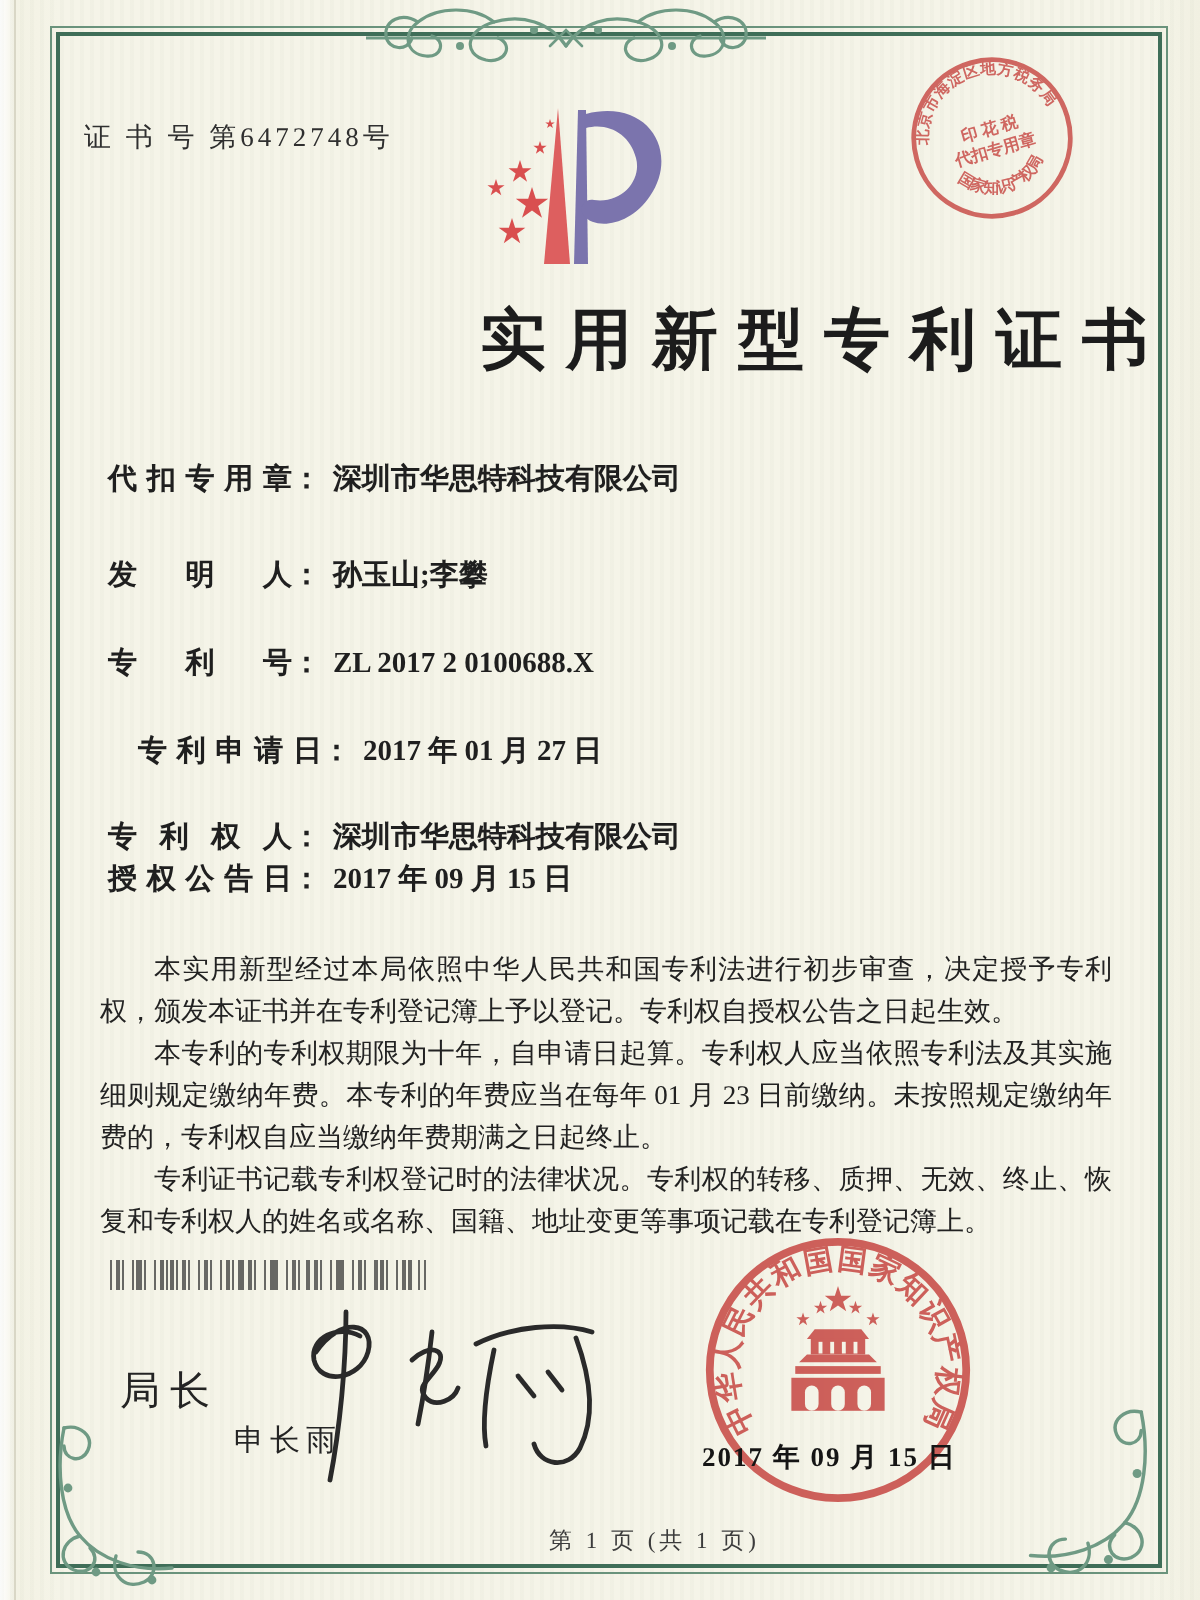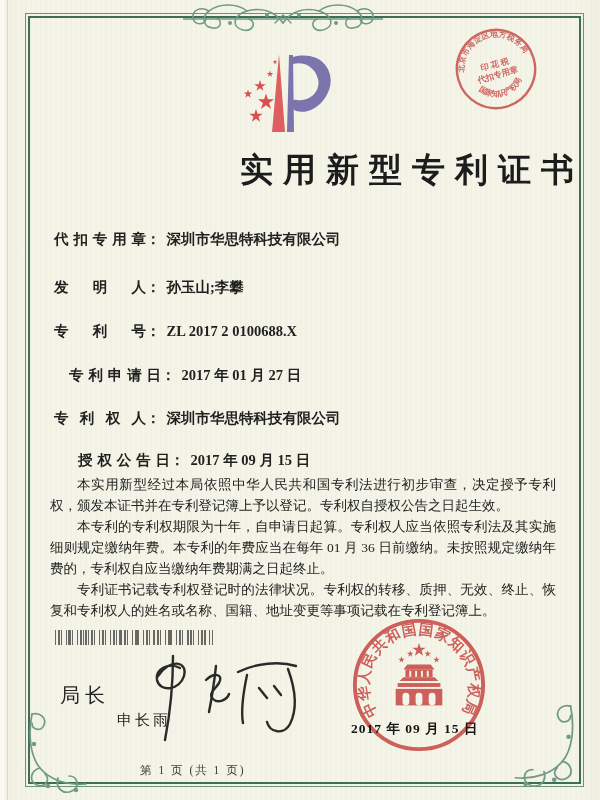--- a/index.html
+++ b/index.html
@@ -23,21 +23,21 @@
   .cert-no{position:absolute;left:42px;top:60px;font-size:13.5px;letter-spacing:2px;color:#2f2f2f;}
 
   .logo{position:absolute;left:226px;top:48px;width:112px;height:94px;}
 
   .title{position:absolute;left:25px;right:16px;top:148px;text-align:right;
          font-size:33px;font-weight:600;letter-spacing:10px;color:#1c1c1c;}
 
   .field{position:absolute;left:54px;font-size:14.5px;color:#1f1f1f;font-weight:600;white-space:nowrap;}
   .flabel{display:inline-block;width:92px;text-align:justify;text-align-last:justify;}
   .fvalue{margin-left:6px;}
-  .f1{top:230px;} .f2{top:278px;} .f3{top:322px;} .f4{top:366px;margin-left:15px;} .f5{top:409px;} .f6{top:451px;margin-left:24px;}
+  .f1{top:230px;} .f2{top:278px;} .f3{top:322px;} .f4{top:366px;margin-left:15px;} .f5{top:409px;} .f6{top:430px;}
 
   .body-text{position:absolute;left:50px;top:474px;width:506px;font-size:13.5px;line-height:21px;
              color:#222;text-align:justify;}
   .body-text p{margin:0;text-indent:2em;}
 
   .barcode{position:absolute;left:55px;top:630px;width:158px;height:15px;opacity:.75;
      background:
        repeating-linear-gradient(90deg,#3a3a3a 0 1px,transparent 1px 3px,#3a3a3a 3px 5px,transparent 5px 6px,#3a3a3a 6px 7px,transparent 7px 11px),
        repeating-linear-gradient(90deg,transparent 0 13px,#3a3a3a 13px 15px,transparent 15px 17px);}
 
@@ -46,21 +46,21 @@
   .signoff-name{position:absolute;left:73px;top:711px;font-size:15px;letter-spacing:3px;
      font-family:Liberation Sans, sans-serif;color:#242424;margin-left:44px;}
   .signature{position:absolute;left:132px;top:644px;width:176px;height:106px;}
 
   .main-seal{position:absolute;left:351px;top:617px;width:136px;height:136px;opacity:.82;}
   .tax-seal{position:absolute;left:452px;top:25px;width:88px;height:88px;opacity:.78;transform:rotate(-16deg);}
 
   .seal-date{position:absolute;left:351px;top:720px;width:140px;font-size:13.5px;font-weight:700;
              letter-spacing:1px;color:#151515;z-index:30;}
 
-  .footer{position:absolute;left:140px;top:763px;width:240px;text-align:left;
+  .footer{position:absolute;left:140px;top:763px;width:240px;text-align:right;
           font-size:11.5px;letter-spacing:2px;color:#3c3c3c;}
 </style>
 </head>
 <body>
 
 <div class="paper">
   <div class="edge-line"></div>
 
   <div class="frame">
     <div class="frame-inner"></div>
@@ -104,20 +104,21 @@
       <path d="M6,2 C2,22 4,44 14,56 C24,68 42,74 60,72"></path>
       <path d="M14,56 c-9,2 -12,13 -3,17 c8,3 14,-5 8,-11"></path>
       <path d="M32,66 c-3,10 5,17 14,13 c8,-4 6,-15 -3,-15"></path>
       <path d="M6,2 c8,-2 15,4 12,11 c-3,7 -12,5 -12,-2"></path>
       <circle cx="8" cy="32" r="2.2" fill="currentColor" stroke="none"></circle>
       <circle cx="22" cy="74" r="2.2" fill="currentColor" stroke="none"></circle>
       <circle cx="50" cy="78" r="2.2" fill="currentColor" stroke="none"></circle>
     </g>
   </svg>
 
+  <div class="cert-no">证 书 号 第6472748号</div>
 
   <svg class="logo" viewBox="0 0 112 94">
     <defs>
       <path id="star" d="M0,-10 L2.25,-3.09 L9.51,-3.09 L3.63,1.18 L5.88,8.09 L0,3.82 L-5.88,8.09 L-3.63,1.18 L-9.51,-3.09 L-2.25,-3.09 Z"></path>
     </defs>
     <polygon points="53,6 46,84 59,84" fill="#dd5f5f"></polygon>
     <polygon points="63,7 61,84 68,84 67,7" fill="#7b74ad"></polygon>
     <path d="M67,9 C98,1 114,28 99,50 C89,65 72,67 66,60 C63,56 66,51 71,52 C85,54 95,42 92,31 C89,19 78,13 67,16 Z" fill="#7b74ad"></path>
     <g fill="#d94f4f">
       <use href="#star" transform="translate(22,46) scale(0.45)"></use>
@@ -145,21 +146,21 @@
   </div>
   <div class="field f5">
     <span class="flabel">专利权人</span><span>：</span><span class="fvalue">深圳市华思特科技有限公司</span>
   </div>
   <div class="field f6">
     <span class="flabel">授权公告日</span><span>：</span><span class="fvalue">2017 年 09 月 15 日</span>
   </div>
 
   <div class="body-text">
     <p>本实用新型经过本局依照中华人民共和国专利法进行初步审查，决定授予专利权，颁发本证书并在专利登记簿上予以登记。专利权自授权公告之日起生效。</p>
-    <p>本专利的专利权期限为十年，自申请日起算。专利权人应当依照专利法及其实施细则规定缴纳年费。本专利的年费应当在每年 01 月 36 日前缴纳。未按照规定缴纳年费的，专利权自应当缴纳年费期满之日起终止。</p>
+    <p>本专利的专利权期限为十年，自申请日起算。专利权人应当依照专利法及其实施细则规定缴纳年费。本专利的年费应当在每年 01 月 23 日前缴纳。未按照规定缴纳年费的，专利权自应当缴纳年费期满之日起终止。</p>
     <p>专利证书记载专利权登记时的法律状况。专利权的转移、质押、无效、终止、恢复和专利权人的姓名或名称、国籍、地址变更等事项记载在专利登记簿上。</p>
   </div>
 
   <div class="barcode"></div>
 
   <div class="signoff-title">局长</div>
   <div class="signoff-name">申长雨</div>
 
   <svg class="signature" viewBox="0 0 176 106">
     <g fill="none" stroke="#2a2a2a" stroke-width="2.4" stroke-linecap="round">

